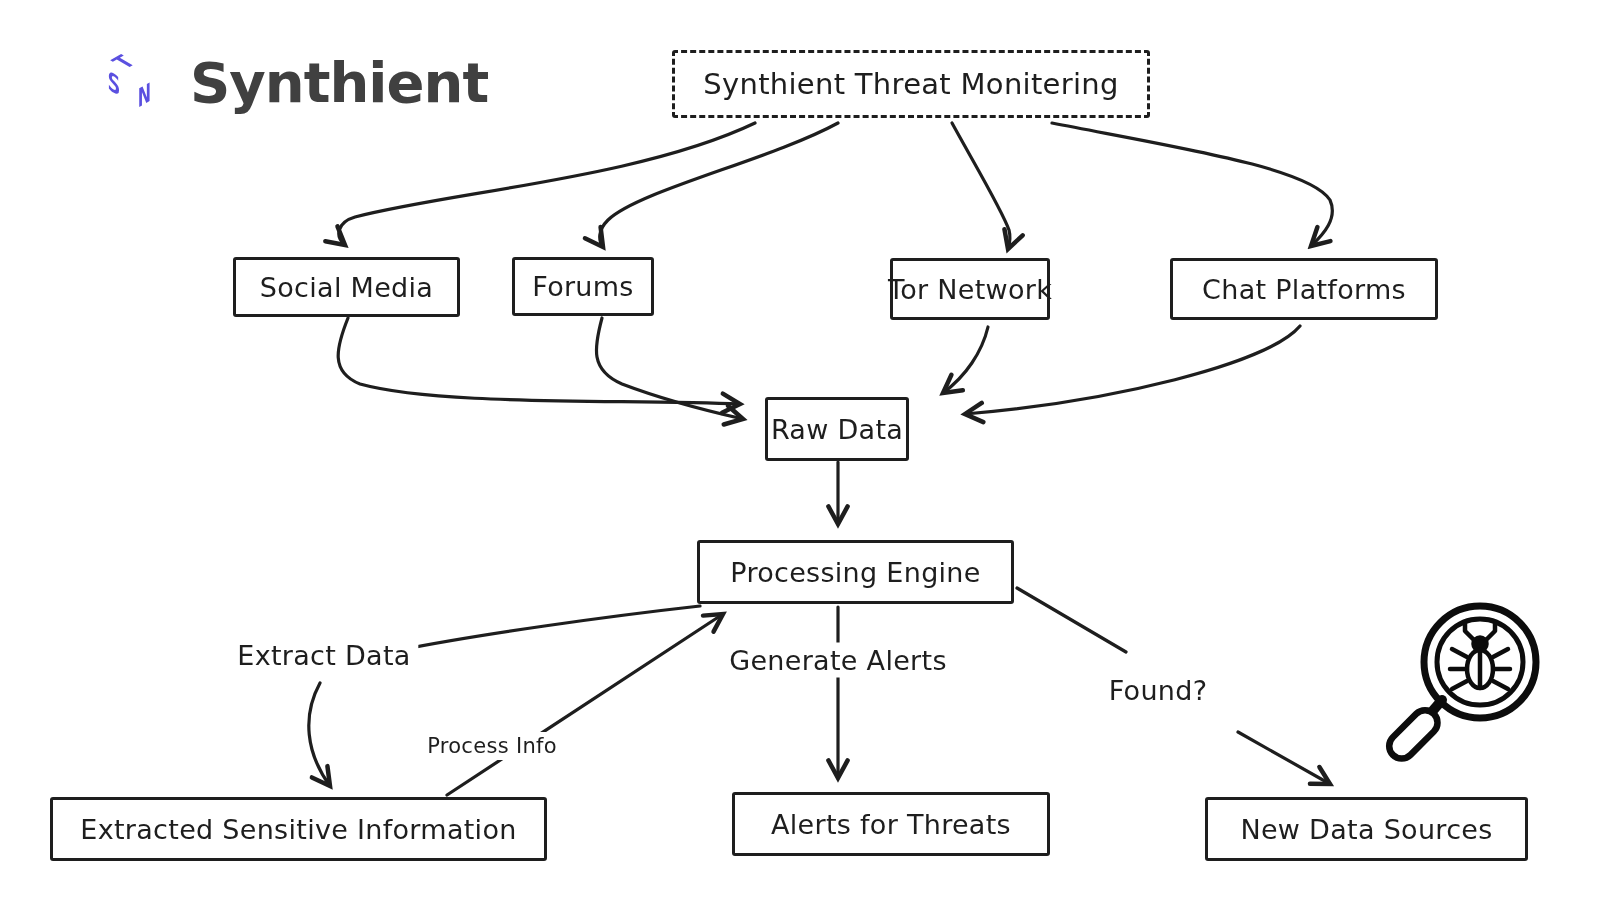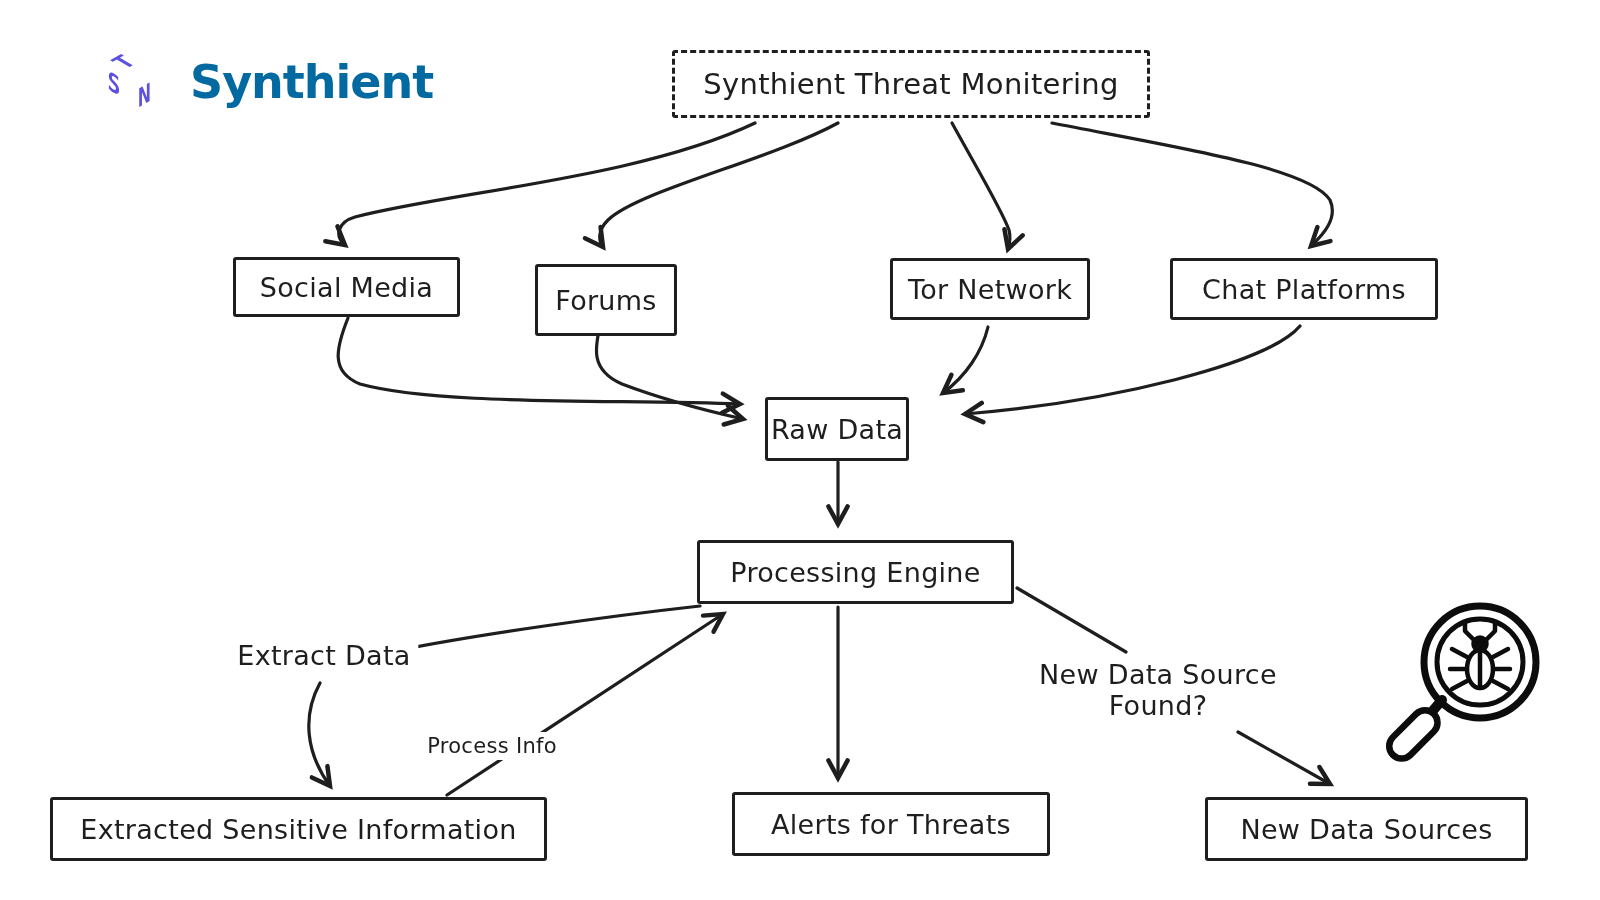--- a/index.html
+++ b/index.html
@@ -28,21 +28,21 @@
     font-size:27px; letter-spacing:.3px; white-space:nowrap;
     transform:translate(-50%,-50%);
     text-align:center;
   }
   .edge-label.small { font-size:21px; }
   #logo {
     position:absolute; left:98px; top:44px; z-index:2;
     display:flex; align-items:center; gap:14px;
   }
   #logo .wordmark {
-    font-size:46px; font-weight:700; color:#0369a1; letter-spacing:-1px;
+    font-size:56px; font-weight:700; color:#404040; letter-spacing:-1px;
   }
   #bug-magnifier { position:absolute; left:1368px; top:596px; z-index:2; }
 </style>
 </head>
 <body>
 
 <div id="stage">
 
   <svg class="overlay" width="1600" height="900" viewBox="0 0 1600 900">
     <defs>
@@ -78,24 +78,24 @@
     <div class="wordmark">Synthient</div>
   </div>
 
   <div class="node dashed" style="left:672px; top:50px; width:478px; height:68px;">
     <span>Synthient Threat Monitering</span>
   </div>
 
   <div class="node" style="left:233px; top:257px; width:227px; height:60px;">
     <span>Social Media</span>
   </div>
-  <div class="node" style="left:535px; top:257px; width:142px; height:72px;margin-top:7px;">
+  <div class="node" style="left:512px; top:257px; width:142px; height:59px;">
     <span>Forums</span>
   </div>
-  <div class="node" style="left:890px; top:258px; width:200px; height:62px;">
+  <div class="node" style="left:890px; top:258px; width:160px; height:62px;">
     <span>Tor Network</span>
   </div>
   <div class="node" style="left:1170px; top:258px; width:268px; height:62px;">
     <span>Chat Platforms</span>
   </div>
 
   <div class="node" style="left:765px; top:397px; width:144px; height:64px;">
     <span>Raw Data</span>
   </div>
 
@@ -108,22 +108,22 @@
   </div>
   <div class="node" style="left:690px; top:792px; width:318px; height:64px;margin-left:42px;">
     <span>Alerts for Threats</span>
   </div>
   <div class="node" style="left:1205px; top:797px; width:323px; height:64px;">
     <span>New Data Sources</span>
   </div>
 
   <div class="edge-label" style="left:324px; top:655px;">Extract Data</div>
   <div class="edge-label small" style="left:492px; top:746px;">Process Info</div>
+  <div class="edge-label" style="left:838px; top:660px;">Generate Alerts</div>
   <div class="edge-label" style="left:1158px; top:690px;">
-    <div>New Data Source</div>
     <div>Found?</div>
   </div>
 
   <svg id="bug-magnifier" width="180" height="190" viewBox="0 0 180 190">
     <g fill="none" stroke="#0c0c0c" stroke-linecap="round" stroke-linejoin="round">
       <circle cx="112" cy="66" r="56" stroke-width="7"></circle>
       <circle cx="112" cy="66" r="43" stroke-width="5"></circle>
       <g stroke-width="4.5">
         <circle cx="112" cy="48" r="6.5" fill="#0c0c0c"></circle>
         <path d="M106,44 L97,35 L97,27"></path>

